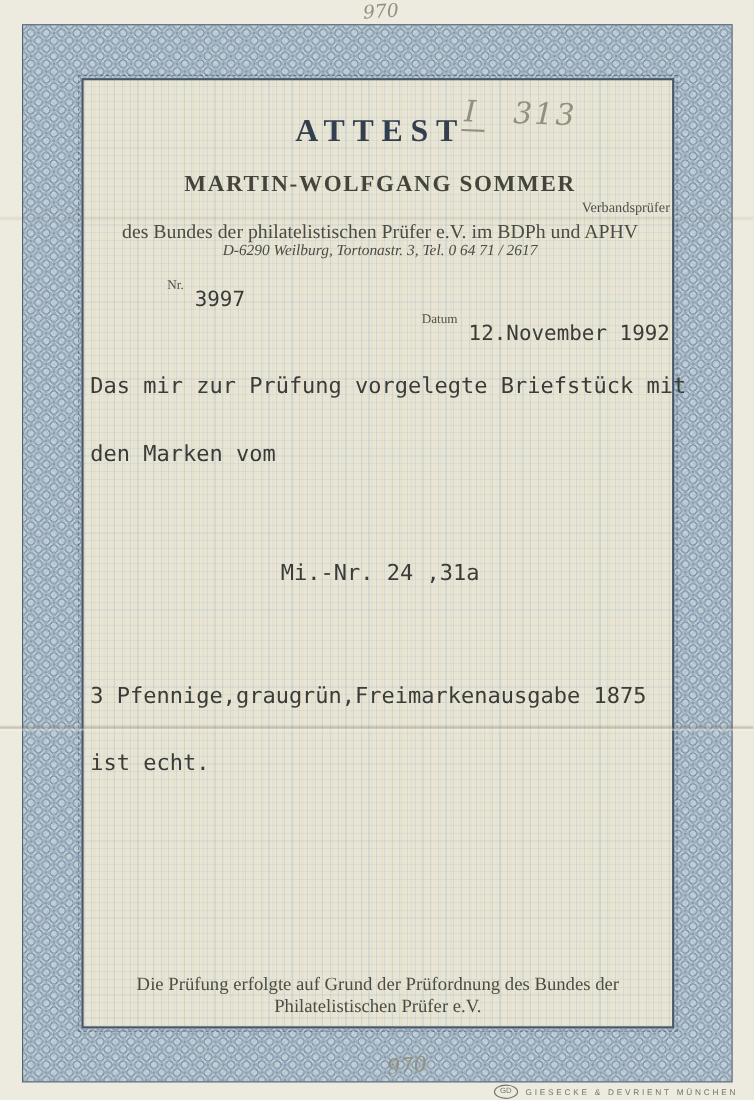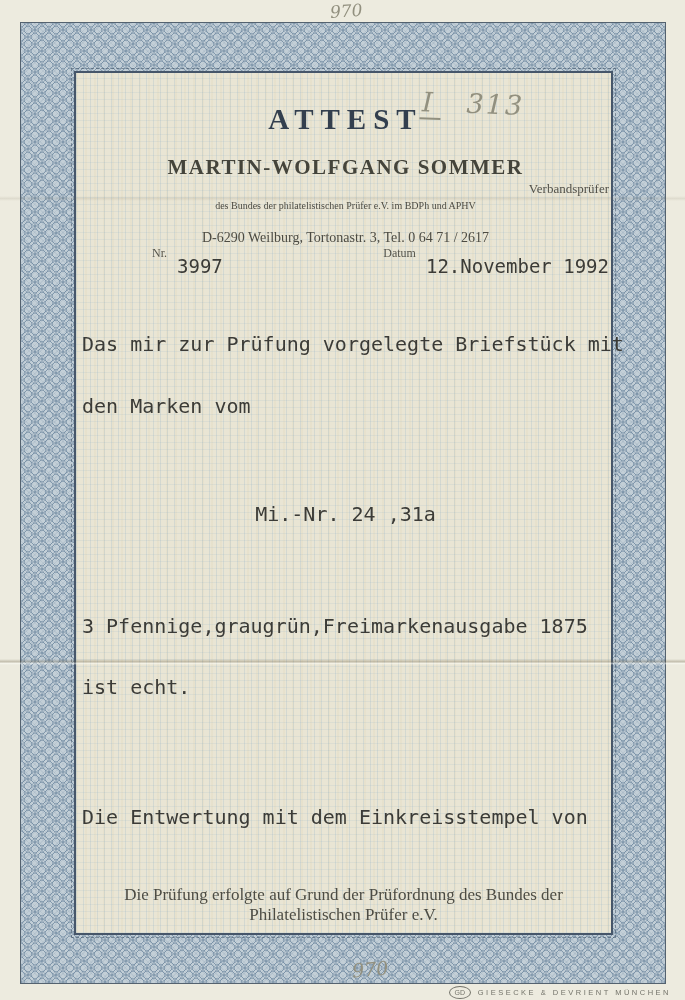--- a/index.html
+++ b/index.html
@@ -40,24 +40,24 @@
   .title{
     margin-top:30px;text-align:center;
     font-size:29px;font-weight:bold;letter-spacing:7px;
     color:#333f4e;
   }
   .examiner{
     margin-top:19px;text-align:center;
     font-size:21px;letter-spacing:1.5px;color:#44443b;font-weight:600;
   }
   .role{margin-top:1px;text-align:right;font-size:13px;color:#52514a;}
-  .assoc{margin-top:3px;text-align:center;font-size:10px;color:#4c4b43;}
-  .addr{margin-top:19px;text-align:center;font-size:14px;color:#4c4b43;}
+  .assoc{margin-top:3px;text-align:center;font-size:18px;color:#4c4b43;}
+  .addr{margin-top:0;text-align:center;font-size:14px;color:#4c4b43;font-style:italic;}
   
-  .meta{display:flex;height:32px;}
+  .meta{display:flex;margin-top:15px;height:32px;flex-direction:column;}
   .meta .grp{display:flex;align-items:flex-start;}
   .meta .grp.left{margin-left:70px;}
   .meta .grp.right{margin-left:auto;margin-right:0;}
   .meta .lbl{font-size:12px;color:#55544b;margin-top:0;}
   .meta .val{
     font-family:"DejaVu Sans Mono", monospace;
     font-size:19px;color:#3b3b37;margin-top:9px;margin-left:10px;
     white-space:pre;
   }
   
@@ -141,23 +141,20 @@
 
       <div class="tw c1 ctr">
         <div>Mi.-Nr. 24 ,31a</div>
       </div>
 
       <div class="tw p2">
         <div>3 Pfennige,graugrün,Freimarkenausgabe 1875</div>
         <div>ist echt.</div>
       </div>
 
-      <div class="tw p3">
-        <div>Die Entwertung mit dem Einkreisstempel von</div>
-      </div>
 
     </div>
 
     <div class="footer">Die Prüfung erfolgte auf Grund der Prüfordnung des Bundes der Philatelistischen Prüfer e.V.</div>
   </div>
 </div>
 
 <div class="pencil pencil-annot">
   <span class="rn">I</span><span>313</span>
 </div>

